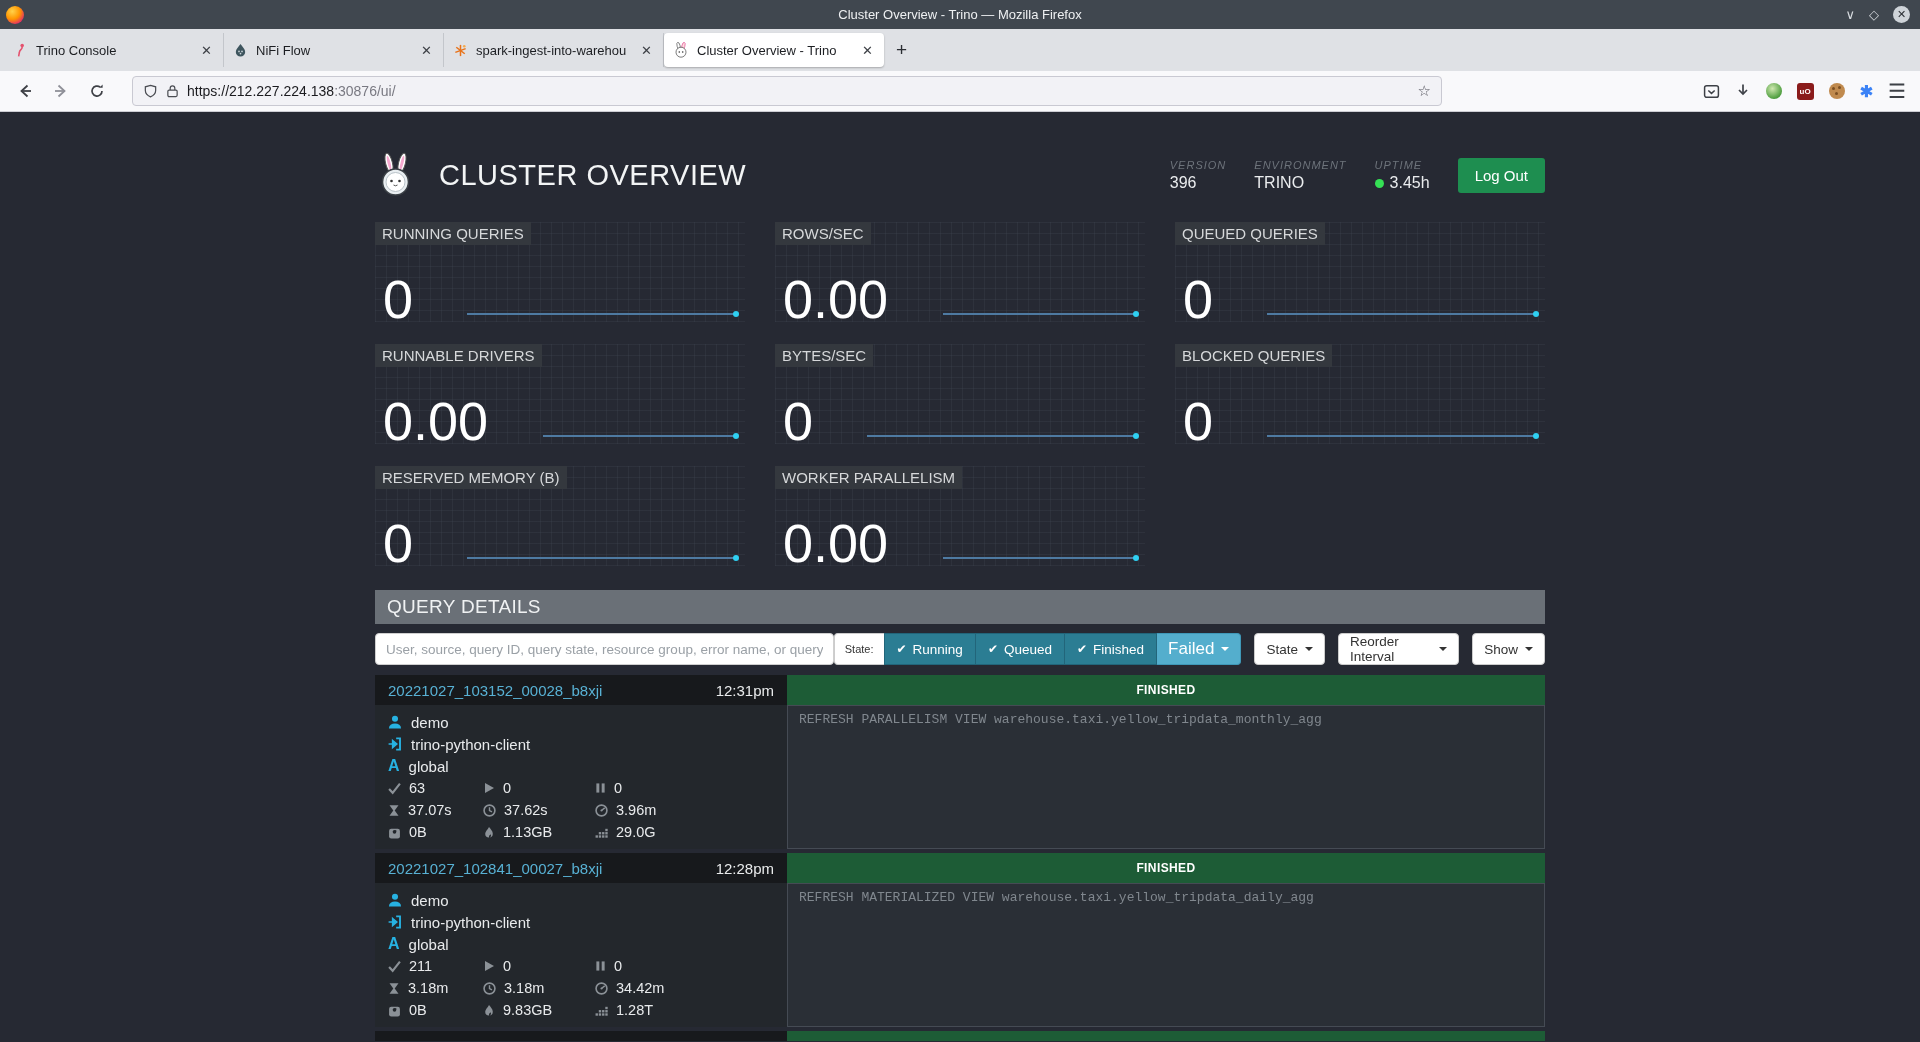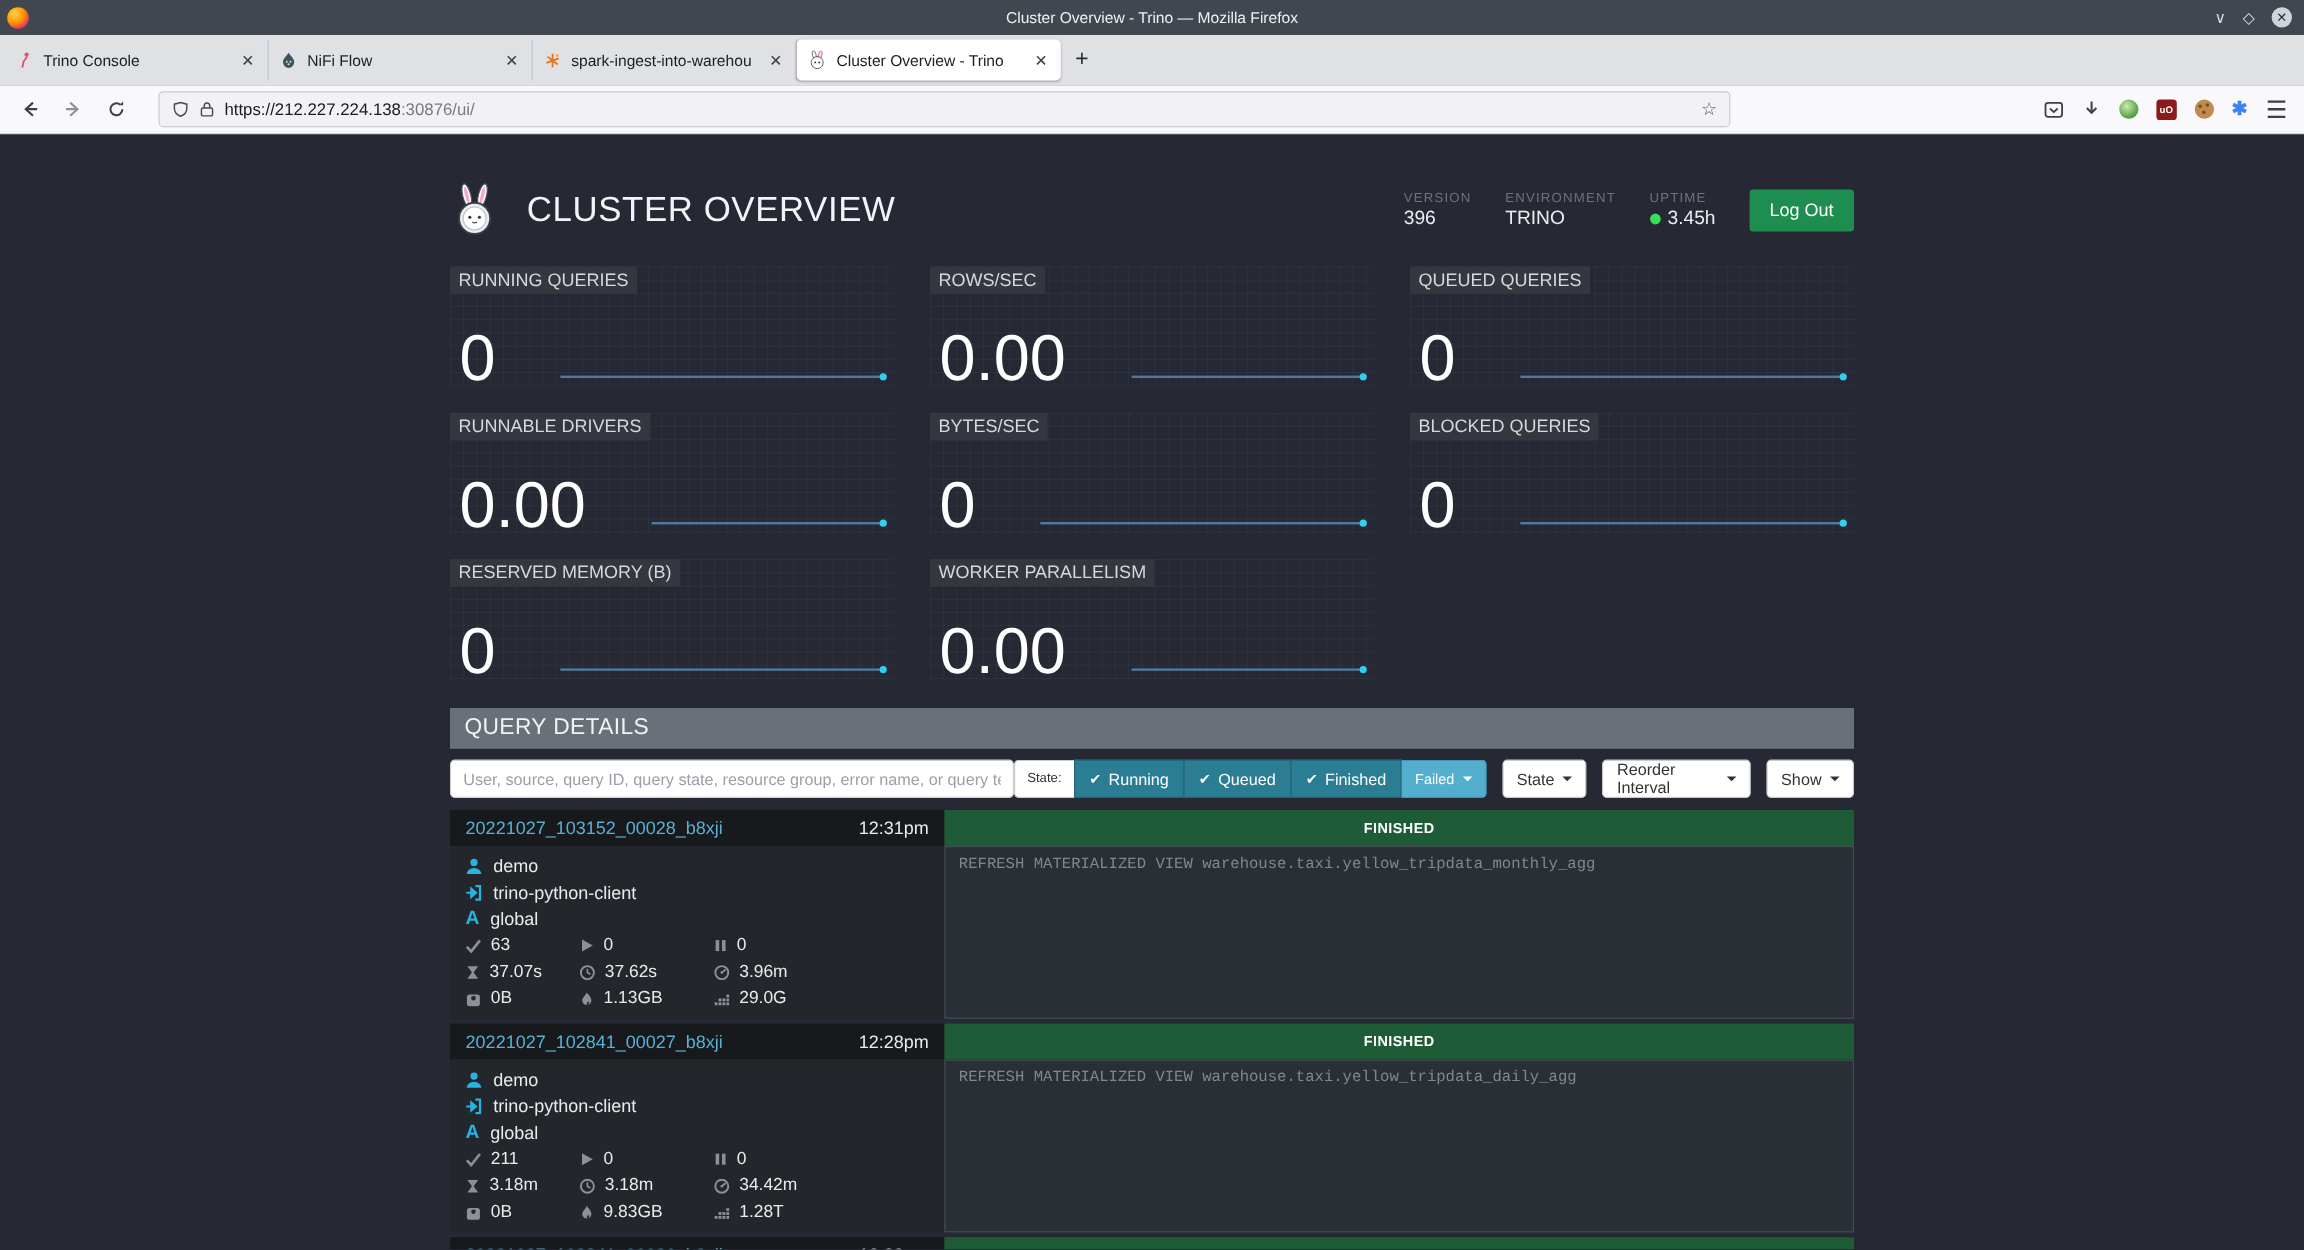--- a/index.html
+++ b/index.html
@@ -39,21 +39,21 @@
   .ext-leaf { width:16px; height:16px; border-radius:50%; background:radial-gradient(circle at 40% 35%, #cfe8b0, #4f9e3f 70%, #2f6e2a); }
   .menu-glyph { font-size:20px; color:#3d4046; }
 
   
   .page { height:929px; background:#262933; overflow:hidden; }
   .container { width:1170px; margin:0 auto; }
 
   .trino-header { display:flex; align-items:center; padding-top:26px; height:100px; }
   .trino-title { font-size:29px; color:#f2f4f5; letter-spacing:.5px; margin-left:22px; font-weight:400; }
   .hdr-right { margin-left:auto; display:flex; align-items:center; gap:28px; }
-  .hdr-stat .lab { font-size:11px; color:#6d737b; letter-spacing:1px; }
+  .hdr-stat .lab { font-size:11px; color:#6d737b; letter-spacing:1px;font-style:italic; }
   .hdr-stat .val { font-size:16px; color:#eaecee; margin-top:3px; }
   .dot-green { display:inline-block; width:9px; height:9px; border-radius:50%; background:#35e055; margin-right:6px; }
   .logout-btn { background:#1e8e50; color:#fff; border:none; border-radius:3px; font-size:15px; padding:9px 17px; cursor:pointer; }
 
   .stats-grid { display:grid; grid-template-columns:repeat(3,1fr); column-gap:30px; row-gap:22px; margin-top:10px; }
   .tile { position:relative; height:100px;
     background-image:
       linear-gradient(rgba(140,152,168,.08) 1px, transparent 1px),
       linear-gradient(90deg, rgba(140,152,168,.08) 1px, transparent 1px);
     background-size:11px 11px; }
@@ -73,21 +73,21 @@
   .search-input { width:524px; height:32px; border:1px solid #cfcfcf; border-radius:4px; padding:0 10px; font-size:13.5px;
                   font-family:"Liberation Sans",sans-serif; color:#333; }
   .search-input::placeholder { color:#9aa0a6; }
   .state-group { display:flex; margin-left:auto; height:32px; }
   .addon { background:#fff; border:1px solid #ccc; border-right:none; border-radius:4px 0 0 4px; padding:0 10px;
            display:flex; align-items:center; font-size:11px; color:#333; }
   .btn-state { background:#2b7d93; border:1px solid #246databse7c; border:1px solid #22657a; color:#fff; padding:0 12px;
                display:flex; align-items:center; gap:6px; font-size:13.5px; cursor:pointer; }
   .btn-state + .btn-state { border-left:none; }
   .btn-failed { background:#54aecd; border:1px solid #3f98b8; border-left:none; border-radius:0 4px 4px 0; color:#fff;
-                padding:0 11px; display:flex; align-items:center; gap:7px; font-size:12px; cursor:pointer; }
+                padding:0 11px; display:flex; align-items:center; gap:7px; font-size:17px; cursor:pointer; }
   .check-glyph { font-size:12px; }
   .btn-white { background:#fff; border:1px solid #ccc; border-radius:4px; height:32px; padding:0 11px; margin-left:13px;
                display:flex; align-items:center; gap:7px; font-size:13.5px; color:#333; cursor:pointer; }
   .caret { width:0; height:0; border-left:4px solid transparent; border-right:4px solid transparent; border-top:4px solid #333; }
   .caret.white { border-top-color:#fff; }
 
   .query-row { margin-bottom:4px; }
   .q-header { display:flex; height:30px; }
   .q-left { width:412px; background:#17191c; display:flex; align-items:center; justify-content:space-between; padding:0 13px; }
   .q-id { color:#58b1d4; font-size:15px; cursor:pointer; }
@@ -432,21 +432,21 @@
                       <rect x="6.5" y="5.6" width="2.2" height="2.2"></rect>
                       <rect x="9.5" y="8.6" width="2.2" height="2.2"></rect>
                       <rect x="9.5" y="5.6" width="2.2" height="2.2"></rect>
                       <rect x="9.5" y="2.6" width="2.2" height="2.2"></rect>
                     </g>
                   </svg>
                   <span class="v-cum">29.0G</span>
                 </span>
         </div>
       </div>
-      <div class="q-sql">REFRESH MATERIALIZED VIEW warehouse.taxi.yellow_tripdata_monthly_agg</div>
+      <div class="q-sql">REFRESH PARALLELISM VIEW warehouse.taxi.yellow_tripdata_monthly_agg</div>
     </div>
   </div>
 
   <div class="query-row">
     <div class="q-header">
       <div class="q-left">
         <span class="q-id">20221027_102841_00027_b8xji</span>
         <span class="q-time">12:28pm</span>
       </div>
       <div class="q-status">FINISHED</div>

